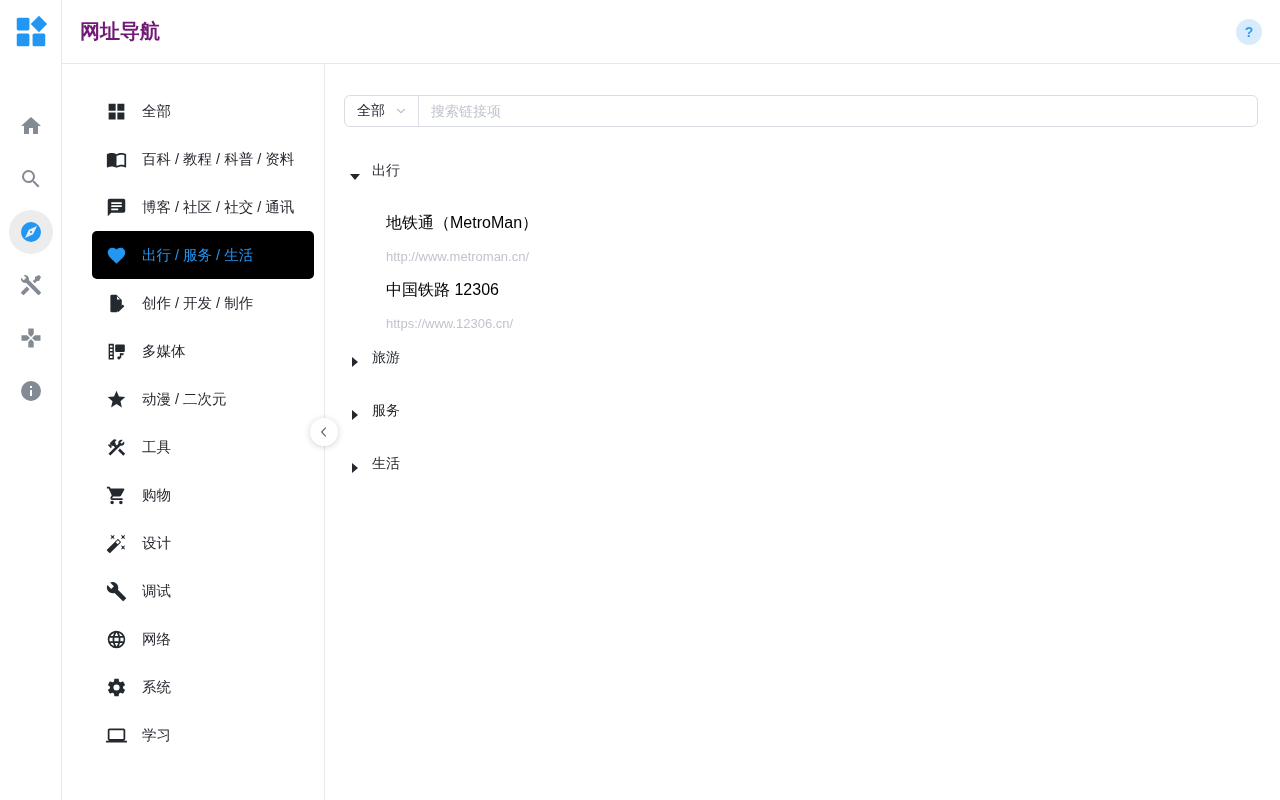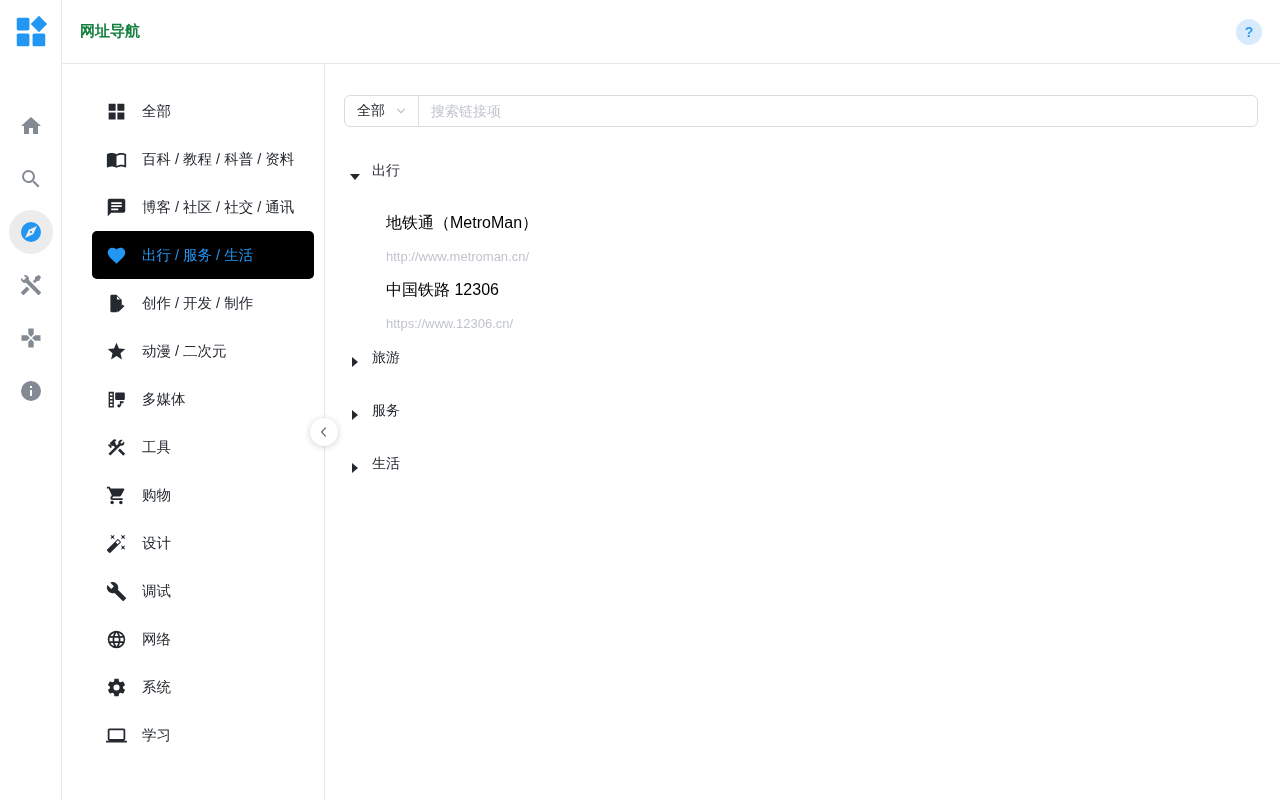--- a/index.html
+++ b/index.html
@@ -13,21 +13,21 @@
   .logo { margin-top:13px; width:38px; height:38px; color:#2196f3; }
   .rail-nav { margin-top:53px; display:flex; flex-direction:column; align-items:center; }
   .rail-btn { width:44px; height:44px; margin-bottom:9px; border-radius:50%;
     display:flex; align-items:center; justify-content:center; color:#848a94; cursor:pointer; }
   .rail-btn svg { width:24px; height:24px; }
   .rail-btn.active { background:#ececec; color:#2196f3; }
 
   
   .hdr { position:absolute; left:62px; top:0; right:0; height:64px; background:#fff;
     border-bottom:1px solid #e8e8e8; display:flex; align-items:center; padding:0 18px; z-index:2; }
-  .hdr h1 { font-size:15px; font-weight:700; color:#15803d; }
+  .hdr h1 { font-size:20px; font-weight:700; color:#701a75; }
   .help-btn { margin-left:auto; width:26px; height:26px; border:none; border-radius:50%;
     background:#d7ebfc; color:#2e9bf5; font-size:14px; font-weight:700; cursor:pointer;
     display:flex; align-items:center; justify-content:center;
     font-family:"Liberation Sans","DejaVu Sans",sans-serif; }
 
   
   .sidebar { position:absolute; left:62px; top:64px; width:262px; height:718px;
     padding-top:23px; overflow:hidden; background:#fff; }
   .side-item { height:48px; margin:0 10px 0 30px; border-radius:5px; display:flex;
     align-items:center; padding-left:14px; gap:15px; font-size:14.5px; color:#24292f;
@@ -147,33 +147,33 @@
     </div>
     <div class="side-item">
       <svg viewBox="0 0 24 24" width="21" height="21" fill="currentColor" aria-hidden="true">
         <path fill-rule="evenodd" d="M6.5,2A1.5,1.5 0 0,0 5,3.5V20.5A1.5,1.5 0 0,0 6.5,22H12.5V20.6L18,15.1V8L12,2ZM12.5,3.8L16.2,7.5H12.5Z"></path>
         <path d="M19.2,13.2L21,15L14.5,21.5H12.7V19.7Z"></path>
       </svg>
       <span>创作 / 开发 / 制作</span>
     </div>
     <div class="side-item">
       <svg viewBox="0 0 24 24" width="21" height="21" fill="currentColor" aria-hidden="true">
-        <path d="M12,17.27L18.18,21L16.54,13.97L22,9.24L14.81,8.62L12,2L9.19,8.62L2,9.24L7.45,13.97L5.82,21L12,17.27Z"></path>
-      </svg>
-      <span>动漫 / 二次元</span>
-    </div>
-    <div class="side-item">
-      <svg viewBox="0 0 24 24" width="21" height="21" fill="currentColor" aria-hidden="true">
         <path fill-rule="evenodd" d="M3,3H9V21H3ZM4.6,5H7.4V7.4H4.6ZM4.6,9H7.4V11.4H4.6ZM4.6,13H7.4V15.4H4.6ZM4.6,17H7.4V19.4H4.6Z"></path>
         <rect x="10.5" y="4" width="11" height="8.5" rx="1.2"></rect>
         <circle cx="14.8" cy="19.2" r="1.9"></circle>
         <rect x="15.9" y="14" width="1.5" height="5.2"></rect>
         <path d="M15.9,14h4.6l-0.9,2.4h-3.7Z"></path>
       </svg>
       <span>多媒体</span>
+    </div>
+    <div class="side-item">
+      <svg viewBox="0 0 24 24" width="21" height="21" fill="currentColor" aria-hidden="true">
+        <path d="M12,17.27L18.18,21L16.54,13.97L22,9.24L14.81,8.62L12,2L9.19,8.62L2,9.24L7.45,13.97L5.82,21L12,17.27Z"></path>
+      </svg>
+      <span>动漫 / 二次元</span>
     </div>
     <div class="side-item">
       <svg viewBox="0 0 24 24" width="21" height="21" fill="currentColor" aria-hidden="true">
         <path d="M13.78,15.3L19.78,21.3L21.89,19.14L15.89,13.14L13.78,15.3M17.5,10.1C17.11,10.1 16.69,10.05 16.36,9.91L4.97,21.25L2.86,19.14L10.27,11.74L8.5,9.96L7.78,10.66L6.33,9.25V12.11L5.63,12.81L2.11,9.25L2.81,8.55H5.62L4.22,7.14L7.78,3.58C8.95,2.41 10.83,2.41 12,3.58L9.89,5.74L11.3,7.14L10.59,7.85L12.38,9.63L14.2,7.75C14.06,7.42 14,7 14,6.63C14,4.66 15.56,3.11 17.5,3.11C18.09,3.11 18.61,3.25 19.08,3.53L16.41,6.2L17.91,7.7L20.58,5.03C20.86,5.5 21,6.02 21,6.61C21,8.55 19.45,10.1 17.5,10.1Z"></path>
       </svg>
       <span>工具</span>
     </div>
     <div class="side-item">
       <svg viewBox="0 0 24 24" width="21" height="21" fill="currentColor" aria-hidden="true">
         <path d="M17,18C15.89,18 15,18.89 15,20A2,2 0 0,0 17,22A2,2 0 0,0 19,20C19,18.89 18.1,18 17,18M1,2V4H3L6.6,11.59L5.24,14.04C5.09,14.32 5,14.65 5,15A2,2 0 0,0 7,17H19V15H7.42A0.25,0.25 0 0,1 7.17,14.75C7.17,14.7 7.18,14.66 7.2,14.63L8.1,13H15.55C16.3,13 16.96,12.58 17.3,11.97L20.88,5.5C20.95,5.34 21,5.17 21,5A1,1 0 0,0 20,4H5.21L4.27,2M7,18C5.89,18 5,18.89 5,20A2,2 0 0,0 7,22A2,2 0 0,0 9,20C9,18.89 8.1,18 7,18Z"></path>

